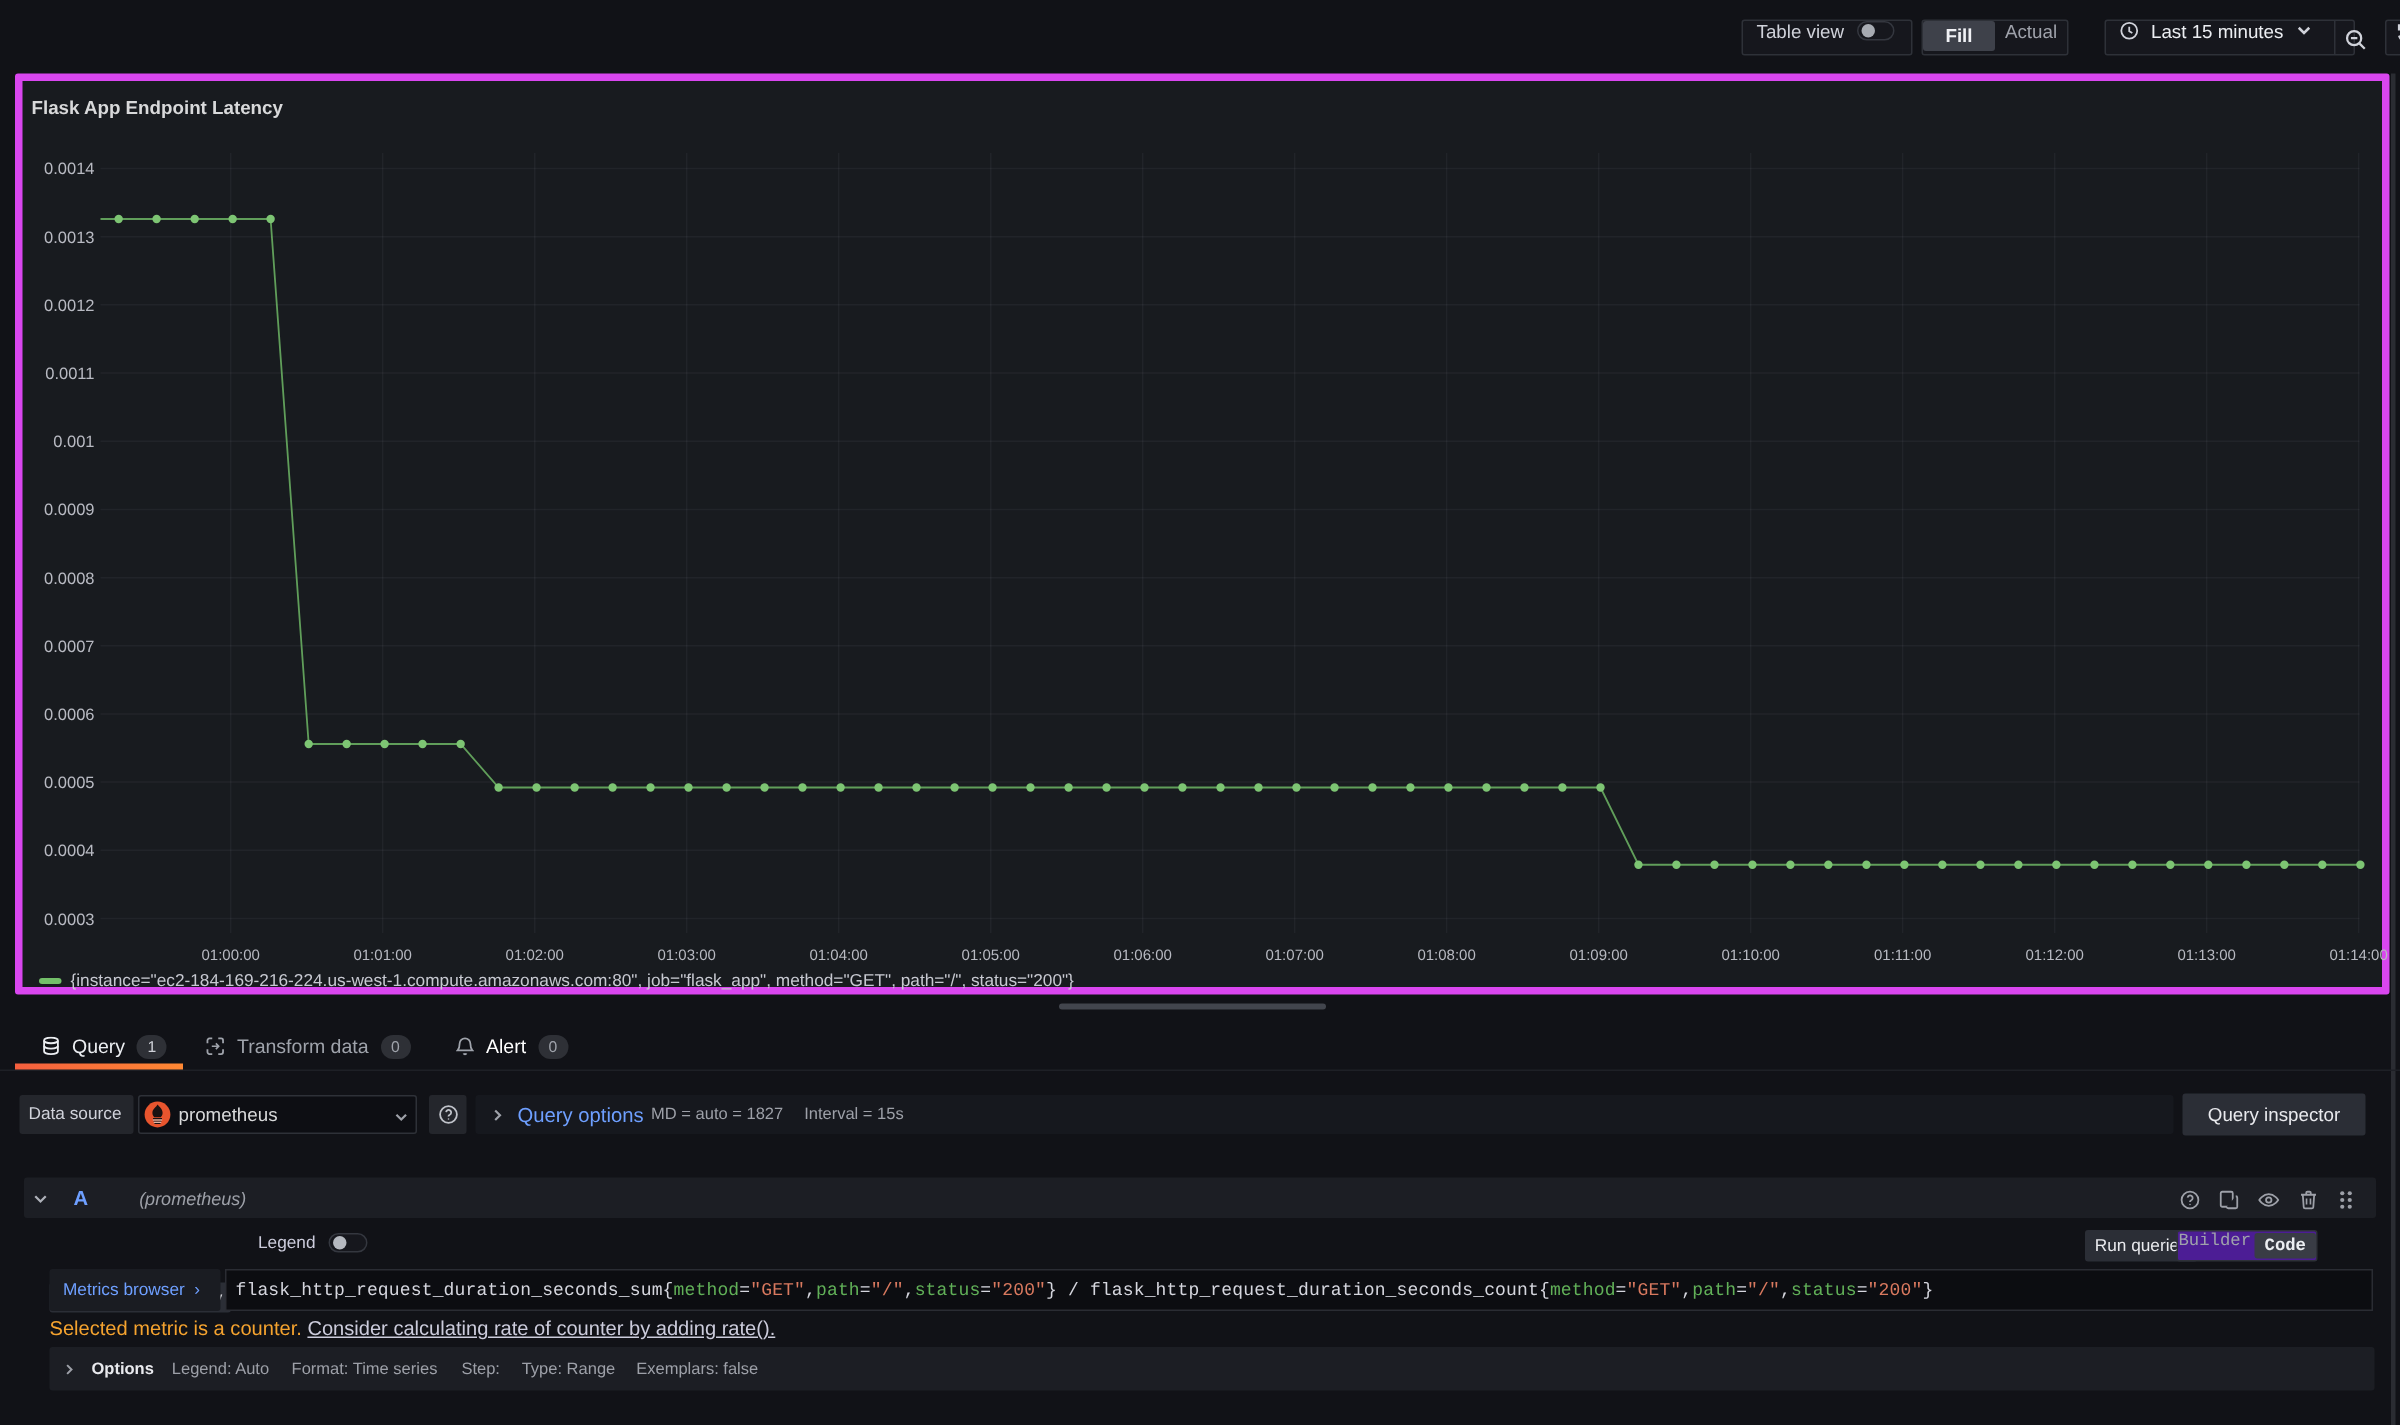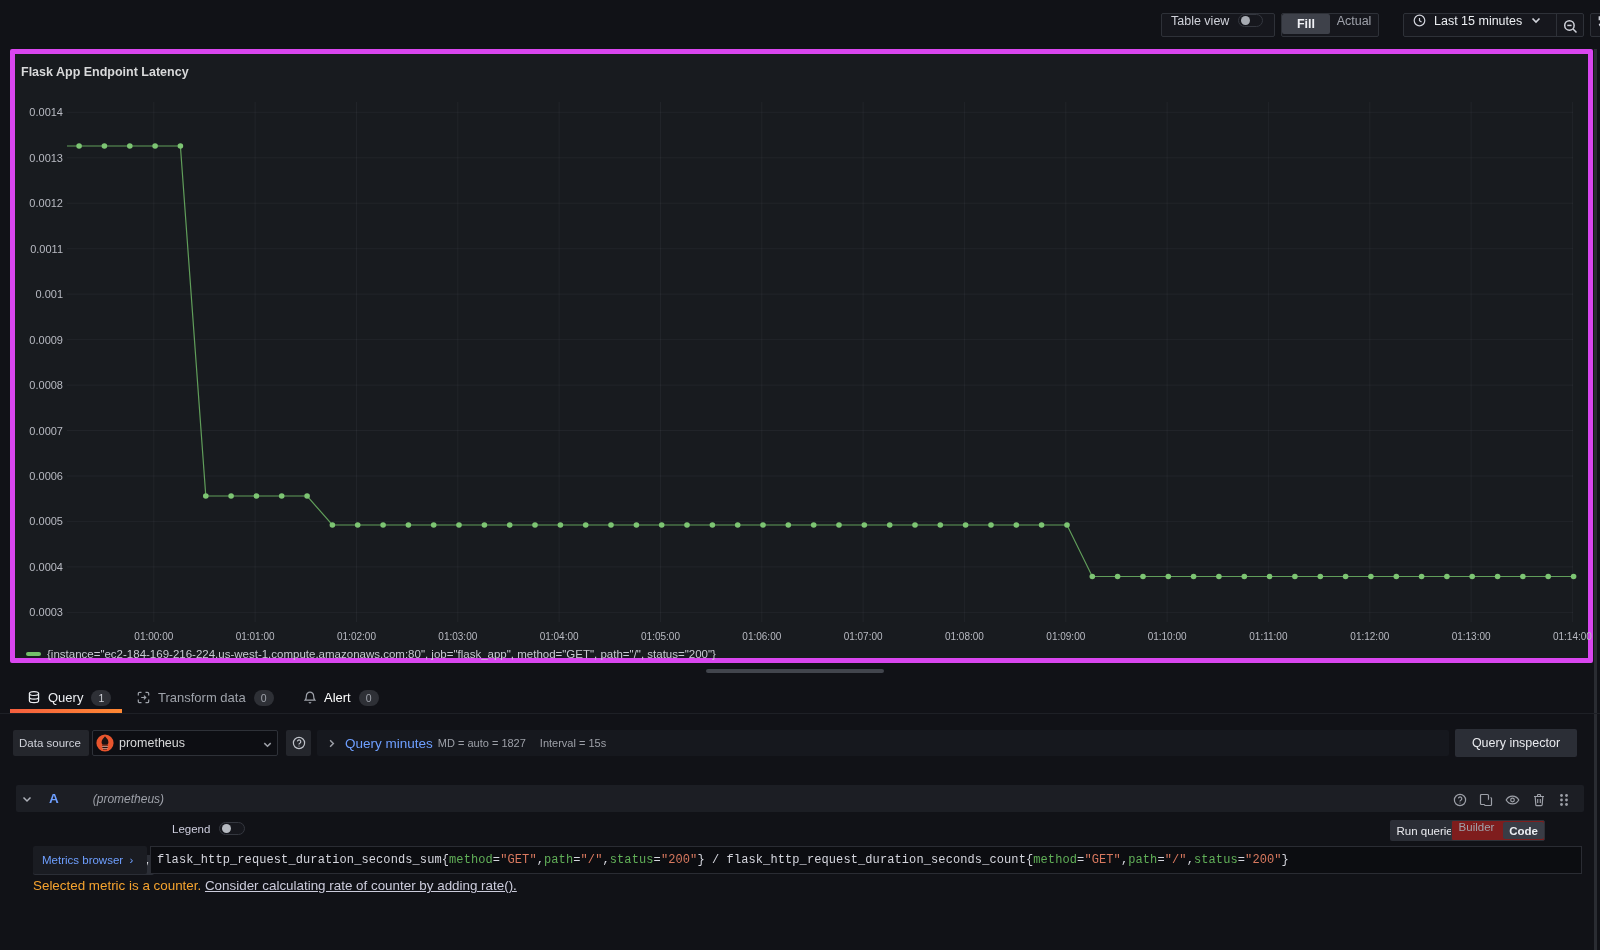--- a/index.html
+++ b/index.html
@@ -20,21 +20,21 @@
   <span style="margin-left:9px;position:relative;display:inline-block;width:25px;height:13px;background:#16171d;border:1px solid #34373f;border-radius:7px;">
     <span style="position:absolute;left:1.5px;top:1px;width:9px;height:9px;border-radius:50%;background:#a7abb2;"></span>
   </span>
 </div>
 
 <div class="abs grp" style="left:1254px;top:13px;width:98px;height:24px;padding:0;">
   <span style="flex:1;height:20px;background:#3e414a;border-radius:2px;display:flex;align-items:center;justify-content:center;font-size:12.5px;font-weight:600;color:#f0f1f5;">Fill</span>
   <span style="flex:1;display:flex;align-items:center;justify-content:center;font-size:12.5px;font-weight:500;color:#9fa2ab;">Actual</span>
 </div>
 
-<div class="abs grp" style="left:1376px;top:13px;width:181px;height:24px;">
+<div class="abs grp" style="left:1376px;top:13px;width:167px;height:24px;">
   <svg style="margin-left:9px;" width="13" height="13" viewBox="0 0 14 14" fill="none" stroke="#d0d2da" stroke-width="1.3">
     <circle cx="7" cy="7" r="5.7"></circle>
         <path d="M7 4.2V7.3L9.2 8.6"></path>
   </svg>
   <span style="margin-left:8px;font-size:12.5px;font-weight:500;color:#eceef2;">Last 15 minutes</span>
   <svg style="margin-left:8px;" width="12" height="12" viewBox="0 0 12 12" fill="none" stroke="#d0d2da" stroke-width="1.7">
         <path d="M2.5 4.5L6 8l3.5-3.5"></path>
       </svg>
   <span style="position:absolute;left:152px;top:0px;width:1px;height:22px;background:#2e3138;"></span>
   <svg style="position:absolute;left:159px;top:5px;" width="15" height="15" viewBox="0 0 14 14" fill="none" stroke="#d0d2da" stroke-width="1.4">
@@ -241,21 +241,21 @@
   <svg width="14" height="14" viewBox="0 0 14 14" fill="none" stroke="#c0c3ca" stroke-width="1.2">
     <circle cx="7" cy="7" r="5.6"></circle>
     <path d="M5.4 5.4a1.7 1.7 0 1 1 2.4 1.8c-.5.2-.8.5-.8 1v.2"></path>
     <circle cx="7" cy="10" r="0.55" fill="#c0c3ca" stroke="none"></circle>
   </svg>
 </div>
 <div class="abs" style="left:317px;top:730px;width:1132px;height:26px;background:#16181e;border-radius:2px;display:flex;align-items:center;">
   <svg style="margin-left:9px;" width="11" height="11" viewBox="0 0 12 12" fill="none" stroke="#9da0a8" stroke-width="1.6">
         <path d="M4.5 2.5L8 6l-3.5 3.5"></path>
       </svg>
-  <span style="margin-left:8px;font-size:13.5px;font-weight:500;" class="blue">Query minutes</span>
+  <span style="margin-left:8px;font-size:13.5px;font-weight:500;" class="blue">Query options</span>
   <span style="margin-left:5px;font-size:11px;color:#9da0a8;">MD = auto = 1827</span>
   <span style="margin-left:14px;font-size:11px;color:#9da0a8;">Interval = 15s</span>
 </div>
 <div class="abs btn" style="left:1455px;top:729px;width:122px;height:28px;font-size:12.5px;">Query inspector</div>
 
 <div class="abs" style="left:16px;top:785px;width:1568px;height:27px;background:#1c1e24;border-radius:2px;display:flex;align-items:center;">
   <svg style="margin-left:5px;" width="12" height="12" viewBox="0 0 12 12" fill="none" stroke="#aeb1b9" stroke-width="1.5">
         <path d="M2.5 4.5L6 8l3.5-3.5"></path>
       </svg>
   <span style="margin-left:16px;font-size:13.5px;font-weight:600;" class="blue">A</span>
@@ -292,31 +292,42 @@
 </div>
 
 <div class="abs" style="left:33px;top:820px;width:121px;height:20px;border-radius:2px;background:#2b2e36;display:flex;align-items:center;justify-content:center;margin-top:35px;">
   <span style="font-size:12px;font-weight:500;color:#e9eaee;">Kick start your query</span>
 </div>
 <span class="abs" style="left:172px;top:823px;font-size:11.5px;color:#ccccdc;">Legend</span>
 <span class="abs" style="left:219px;top:822px;width:26px;height:13px;background:#16171d;border:1px solid #34373f;border-radius:7px;">
   <span style="position:absolute;left:1.5px;top:1px;width:9px;height:9px;border-radius:50%;background:#b5b9c0;"></span>
 </span>
 <div class="abs btn" style="left:1390px;top:820px;width:75px;height:21px;font-size:11.5px;">Run queries</div>
-<div class="abs grp" style="left:1424px;top:820px;width:94px;height:21px;background:#7f1d1d;">
+<div class="abs grp" style="left:1424px;top:820px;width:94px;height:21px;background:#4c1d95;font-family:Liberation Mono, monospace;">
   <span style="width:49px;text-align:center;font-size:11.5px;color:#9fa2ab;">Builder</span>
   <span style="position:absolute;left:51px;top:1px;width:41px;height:17px;background:#393c45;border-radius:2px;display:flex;align-items:center;justify-content:center;font-size:11.5px;font-weight:600;color:#eceef2;">Code</span>
 </div>
 
 <div class="abs" style="left:33px;top:846px;width:114px;height:28px;background:#1a1c22;border-radius:2px;display:flex;align-items:center;padding-left:9px;">
   <span style="font-size:11.5px;font-weight:500;" class="blue">Metrics browser&nbsp;&nbsp;›</span>
 </div>
 <div class="abs" style="left:150px;top:846px;width:1432px;height:28px;background:#0c0d11;border:1px solid #2a2c33;display:flex;align-items:center;">
   <span style="margin-left:6px;font-family:'Liberation Mono',monospace;font-size:12px;letter-spacing:0.1px;color:#d5d6de;white-space:pre;">flask_http_request_duration_seconds_sum{<span style="color:#61b058;">method</span>=<span style="color:#d9795f;">"GET"</span>,<span style="color:#61b058;">path</span>=<span style="color:#d9795f;">"/"</span>,<span style="color:#61b058;">status</span>=<span style="color:#d9795f;">"200"</span>} / flask_http_request_duration_seconds_count{<span style="color:#61b058;">method</span>=<span style="color:#d9795f;">"GET"</span>,<span style="color:#61b058;">path</span>=<span style="color:#d9795f;">"/"</span>,<span style="color:#61b058;">status</span>=<span style="color:#d9795f;">"200"</span>}</span>
 </div>
 
 <div class="abs" style="left:33px;top:878px;font-size:13.4px;">
   <span style="color:#f5a32f;">Selected metric is a counter.</span>
   <span style="color:#ccccdc;text-decoration:underline;">Consider calculating rate of counter by adding rate().</span>
 </div>
 
+<div class="abs" style="left:33px;top:898px;width:1550px;height:29px;background:#1c1e24;border-radius:2px;display:flex;align-items:center;">
+  <svg style="margin-left:8px;" width="10" height="10" viewBox="0 0 12 12" fill="none" stroke="#9da0a8" stroke-width="1.6">
+        <path d="M4.5 2.5L8 6l-3.5 3.5"></path>
+      </svg>
+  <span style="margin-left:10px;font-size:11px;font-weight:600;color:#e9eaee;">Options</span>
+  <span style="margin-left:12px;font-size:11px;color:#9da0a8;">Legend: Auto</span>
+  <span style="margin-left:15px;font-size:11px;color:#9da0a8;">Format: Time series</span>
+  <span style="margin-left:16px;font-size:11px;color:#9da0a8;">Step:</span>
+  <span style="margin-left:14.5px;font-size:11px;color:#9da0a8;">Type: Range</span>
+  <span style="margin-left:14px;font-size:11px;color:#9da0a8;">Exemplars: false</span>
+</div>
 
 </div>
 
 </body></html>

